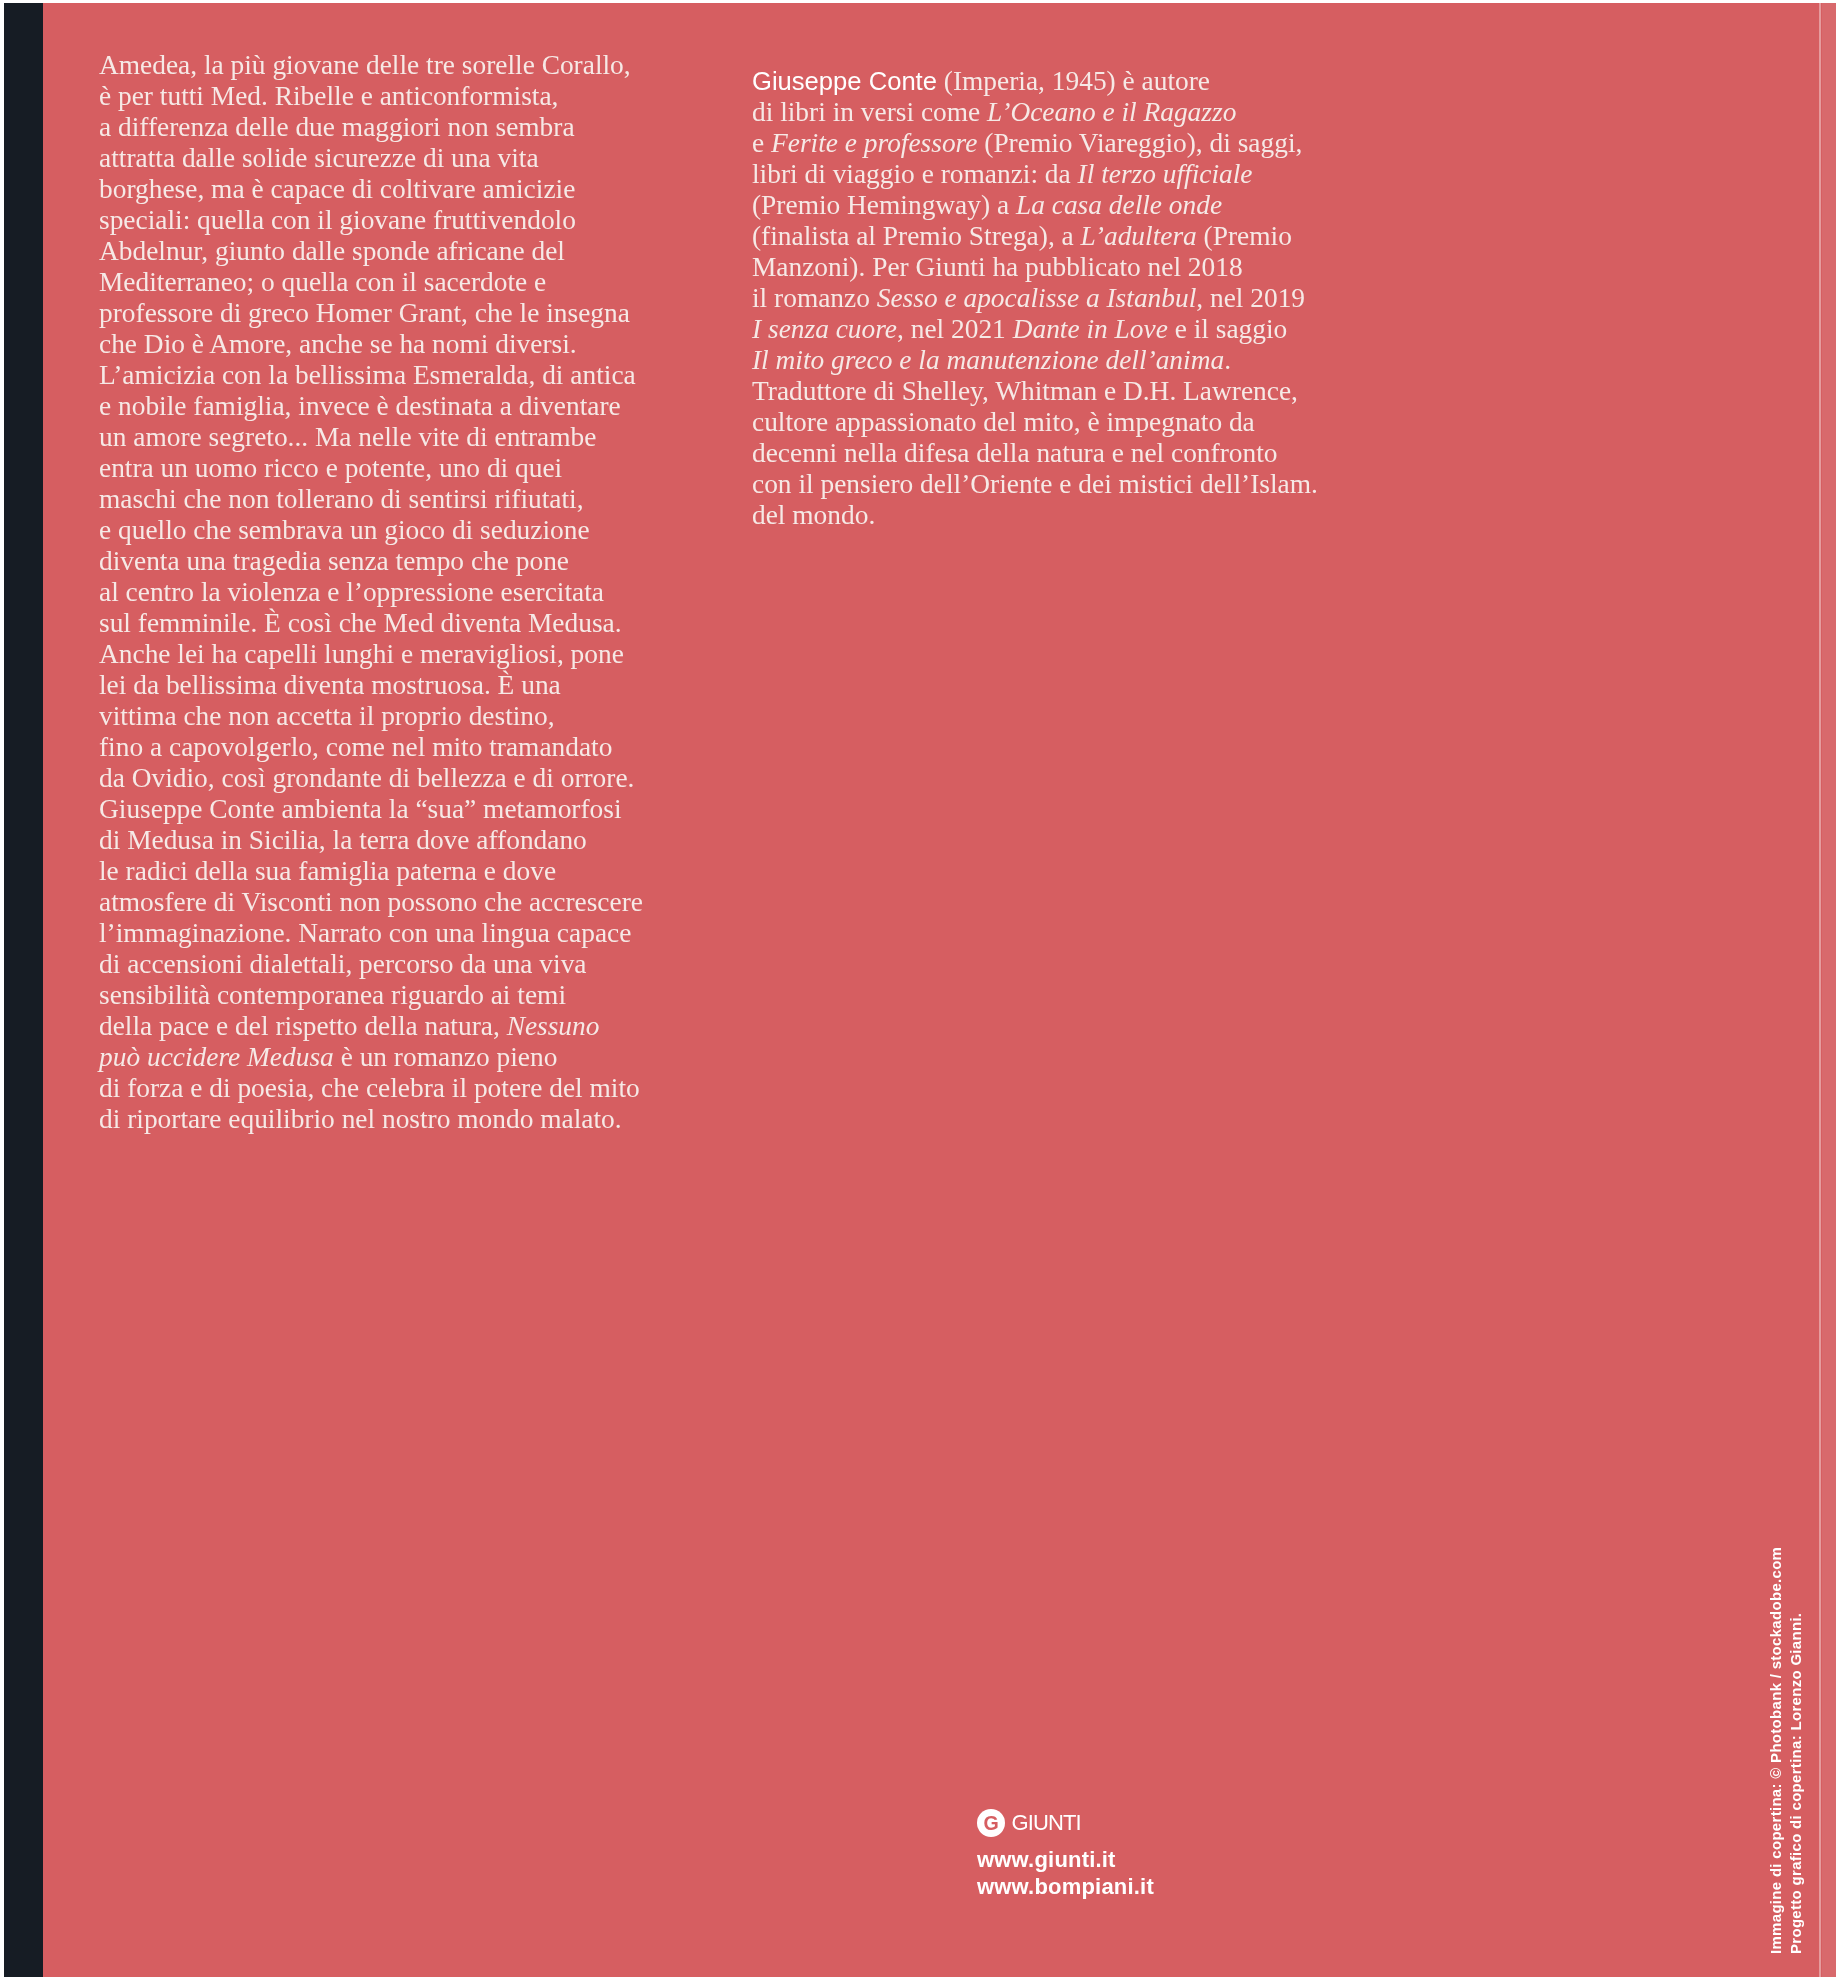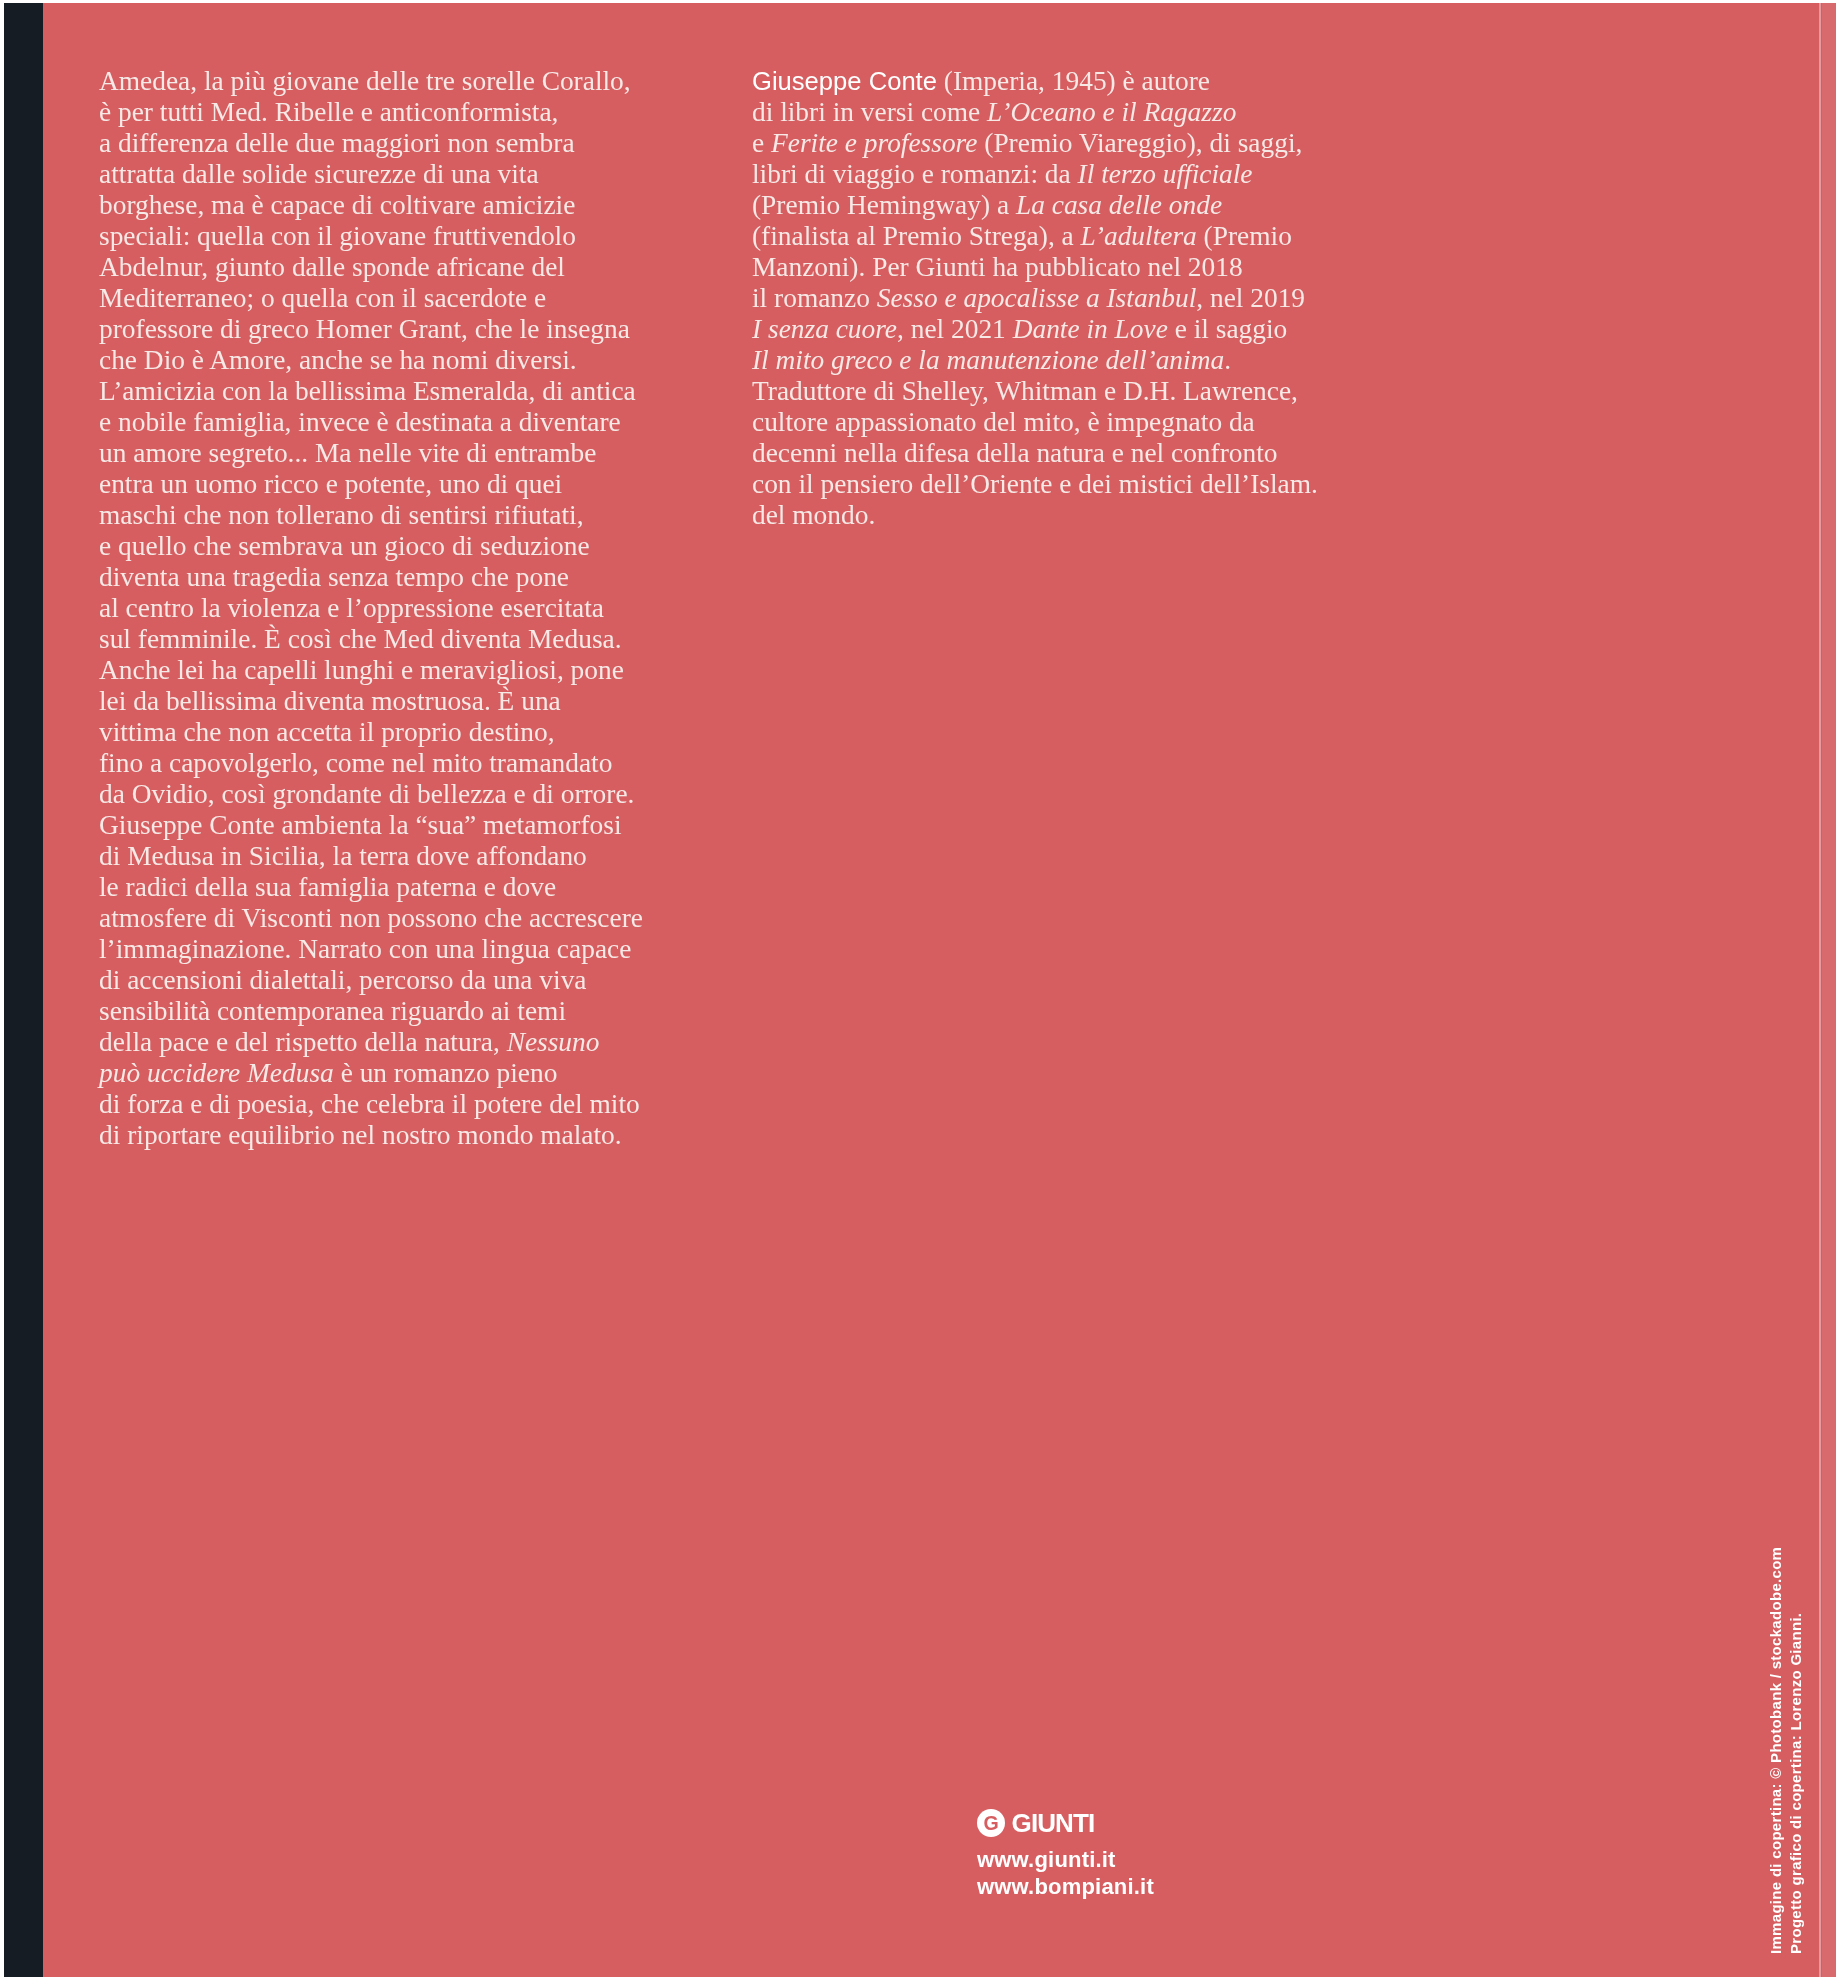--- a/index.html
+++ b/index.html
@@ -6,25 +6,25 @@
   body{width:1842px;height:1980px;background:#ffffff;font-family:"Liberation Serif",serif;}
   .page{position:relative;width:1842px;height:1980px;background:#ffffff;overflow:hidden;}
   .jacket{position:absolute;left:43px;top:2.8px;right:5.7px;bottom:2.8px;background:#d65e61;}
   .spine{position:absolute;left:3.8px;top:2.8px;width:39px;bottom:2.8px;background:#161c24;}
   .fold-band{position:absolute;top:2.8px;bottom:2.8px;left:1822px;right:5.7px;background:rgba(255,255,255,0.07);}
   .fold-line{position:absolute;top:2.8px;bottom:2.8px;left:1819px;width:1.9px;background:rgba(255,255,255,0.38);}
   .col{position:absolute;color:#f6e9e6;font-size:27.4px;line-height:31px;font-weight:400;}
   .col .line{white-space:nowrap;}
   .col em{font-style:italic;}
   .col .bs{font-family:"Liberation Sans",sans-serif;font-weight:400;color:#ffffff;font-size:25.6px;}
-  .col-left{left:99px;top:66px;width:530px;}
+  .col-left{left:99px;top:50px;width:530px;}
   .col-right{left:752px;top:66px;width:549px;}
   .footer{position:absolute;left:977px;top:1809px;color:#ffffff;font-family:"Liberation Sans",sans-serif;}
   .brand{display:flex;align-items:center;gap:6.6px;}
-  .brand-name{font-weight:700;font-size:26px;letter-spacing:-0.9px;line-height:28px;}
+  .brand-name{font-weight:400;font-size:22px;letter-spacing:-0.9px;line-height:28px;}
   .logo{width:28px;height:28px;display:inline-block;}
   .urls{margin-top:9px;font-weight:700;font-size:22px;line-height:27.4px;letter-spacing:0.2px;}
   .credits{position:absolute;left:1806px;bottom:25.6px;transform-origin:0 100%;transform:rotate(-90deg);
            color:#ffffff;font-family:"Liberation Sans",sans-serif;font-weight:700;font-size:15px;
            line-height:20px;letter-spacing:0.3px;}
   .credits div{white-space:nowrap;}
 </style>
 </head>
 <body>
 

